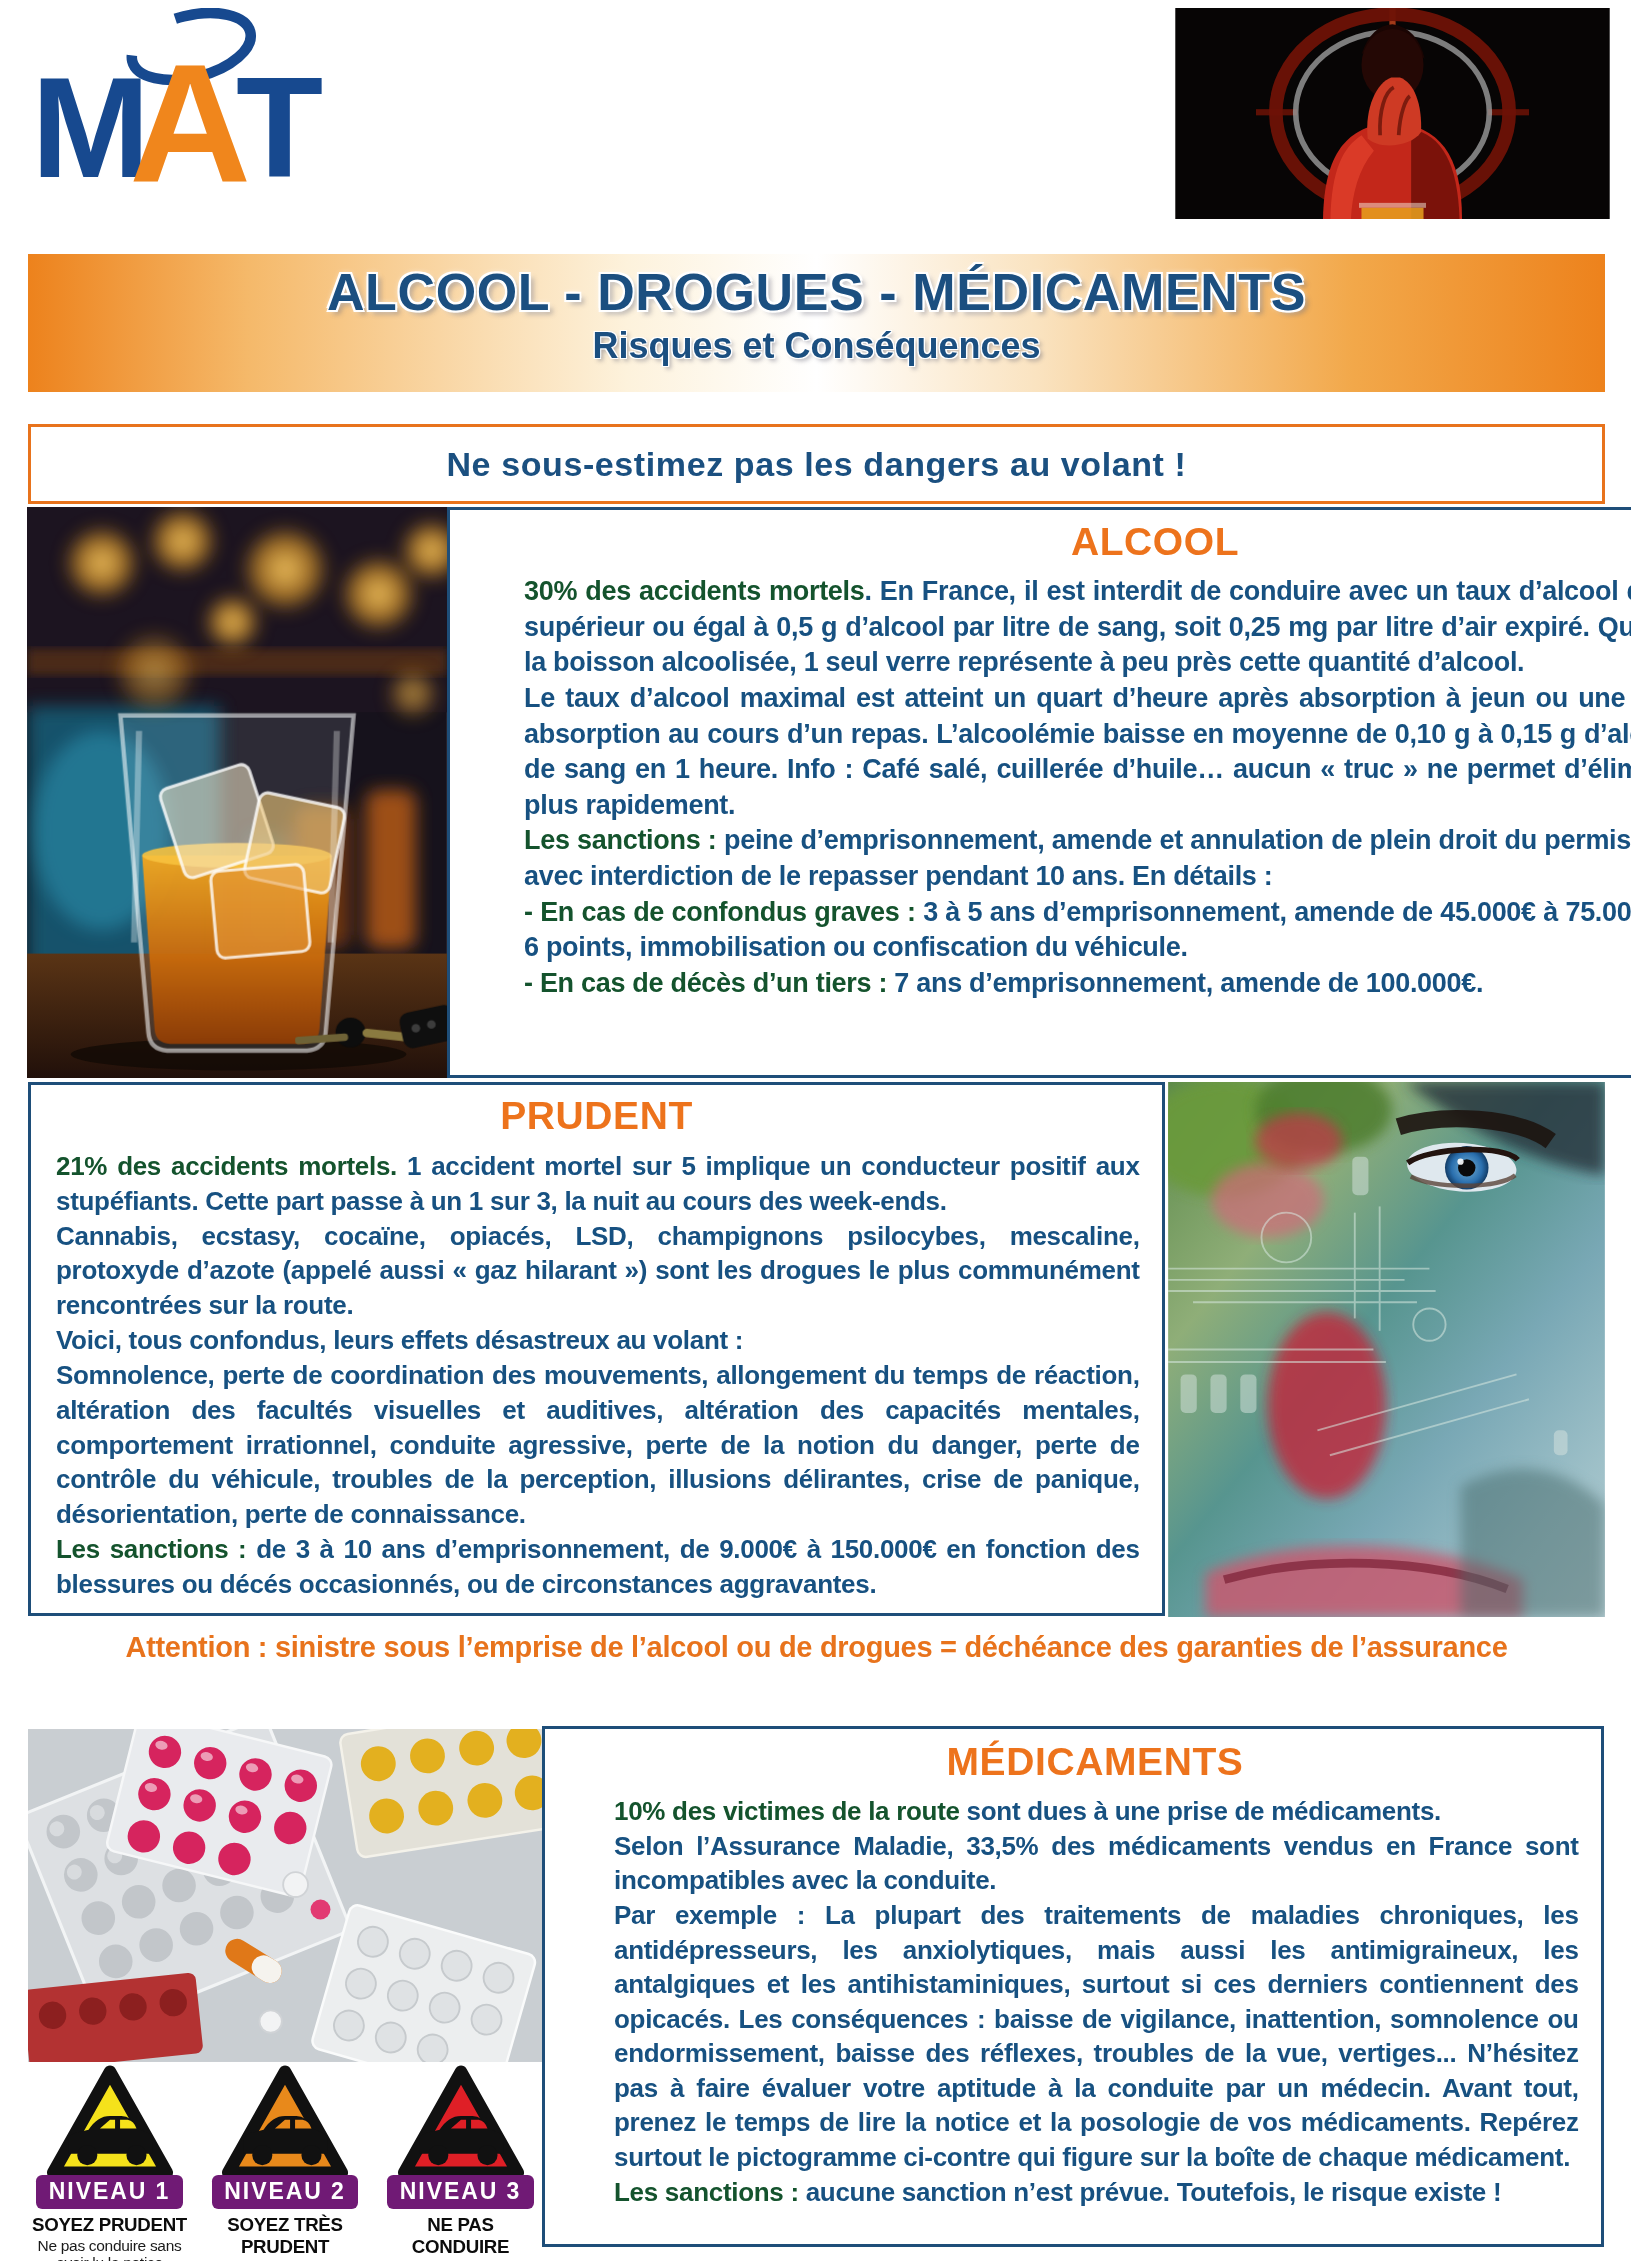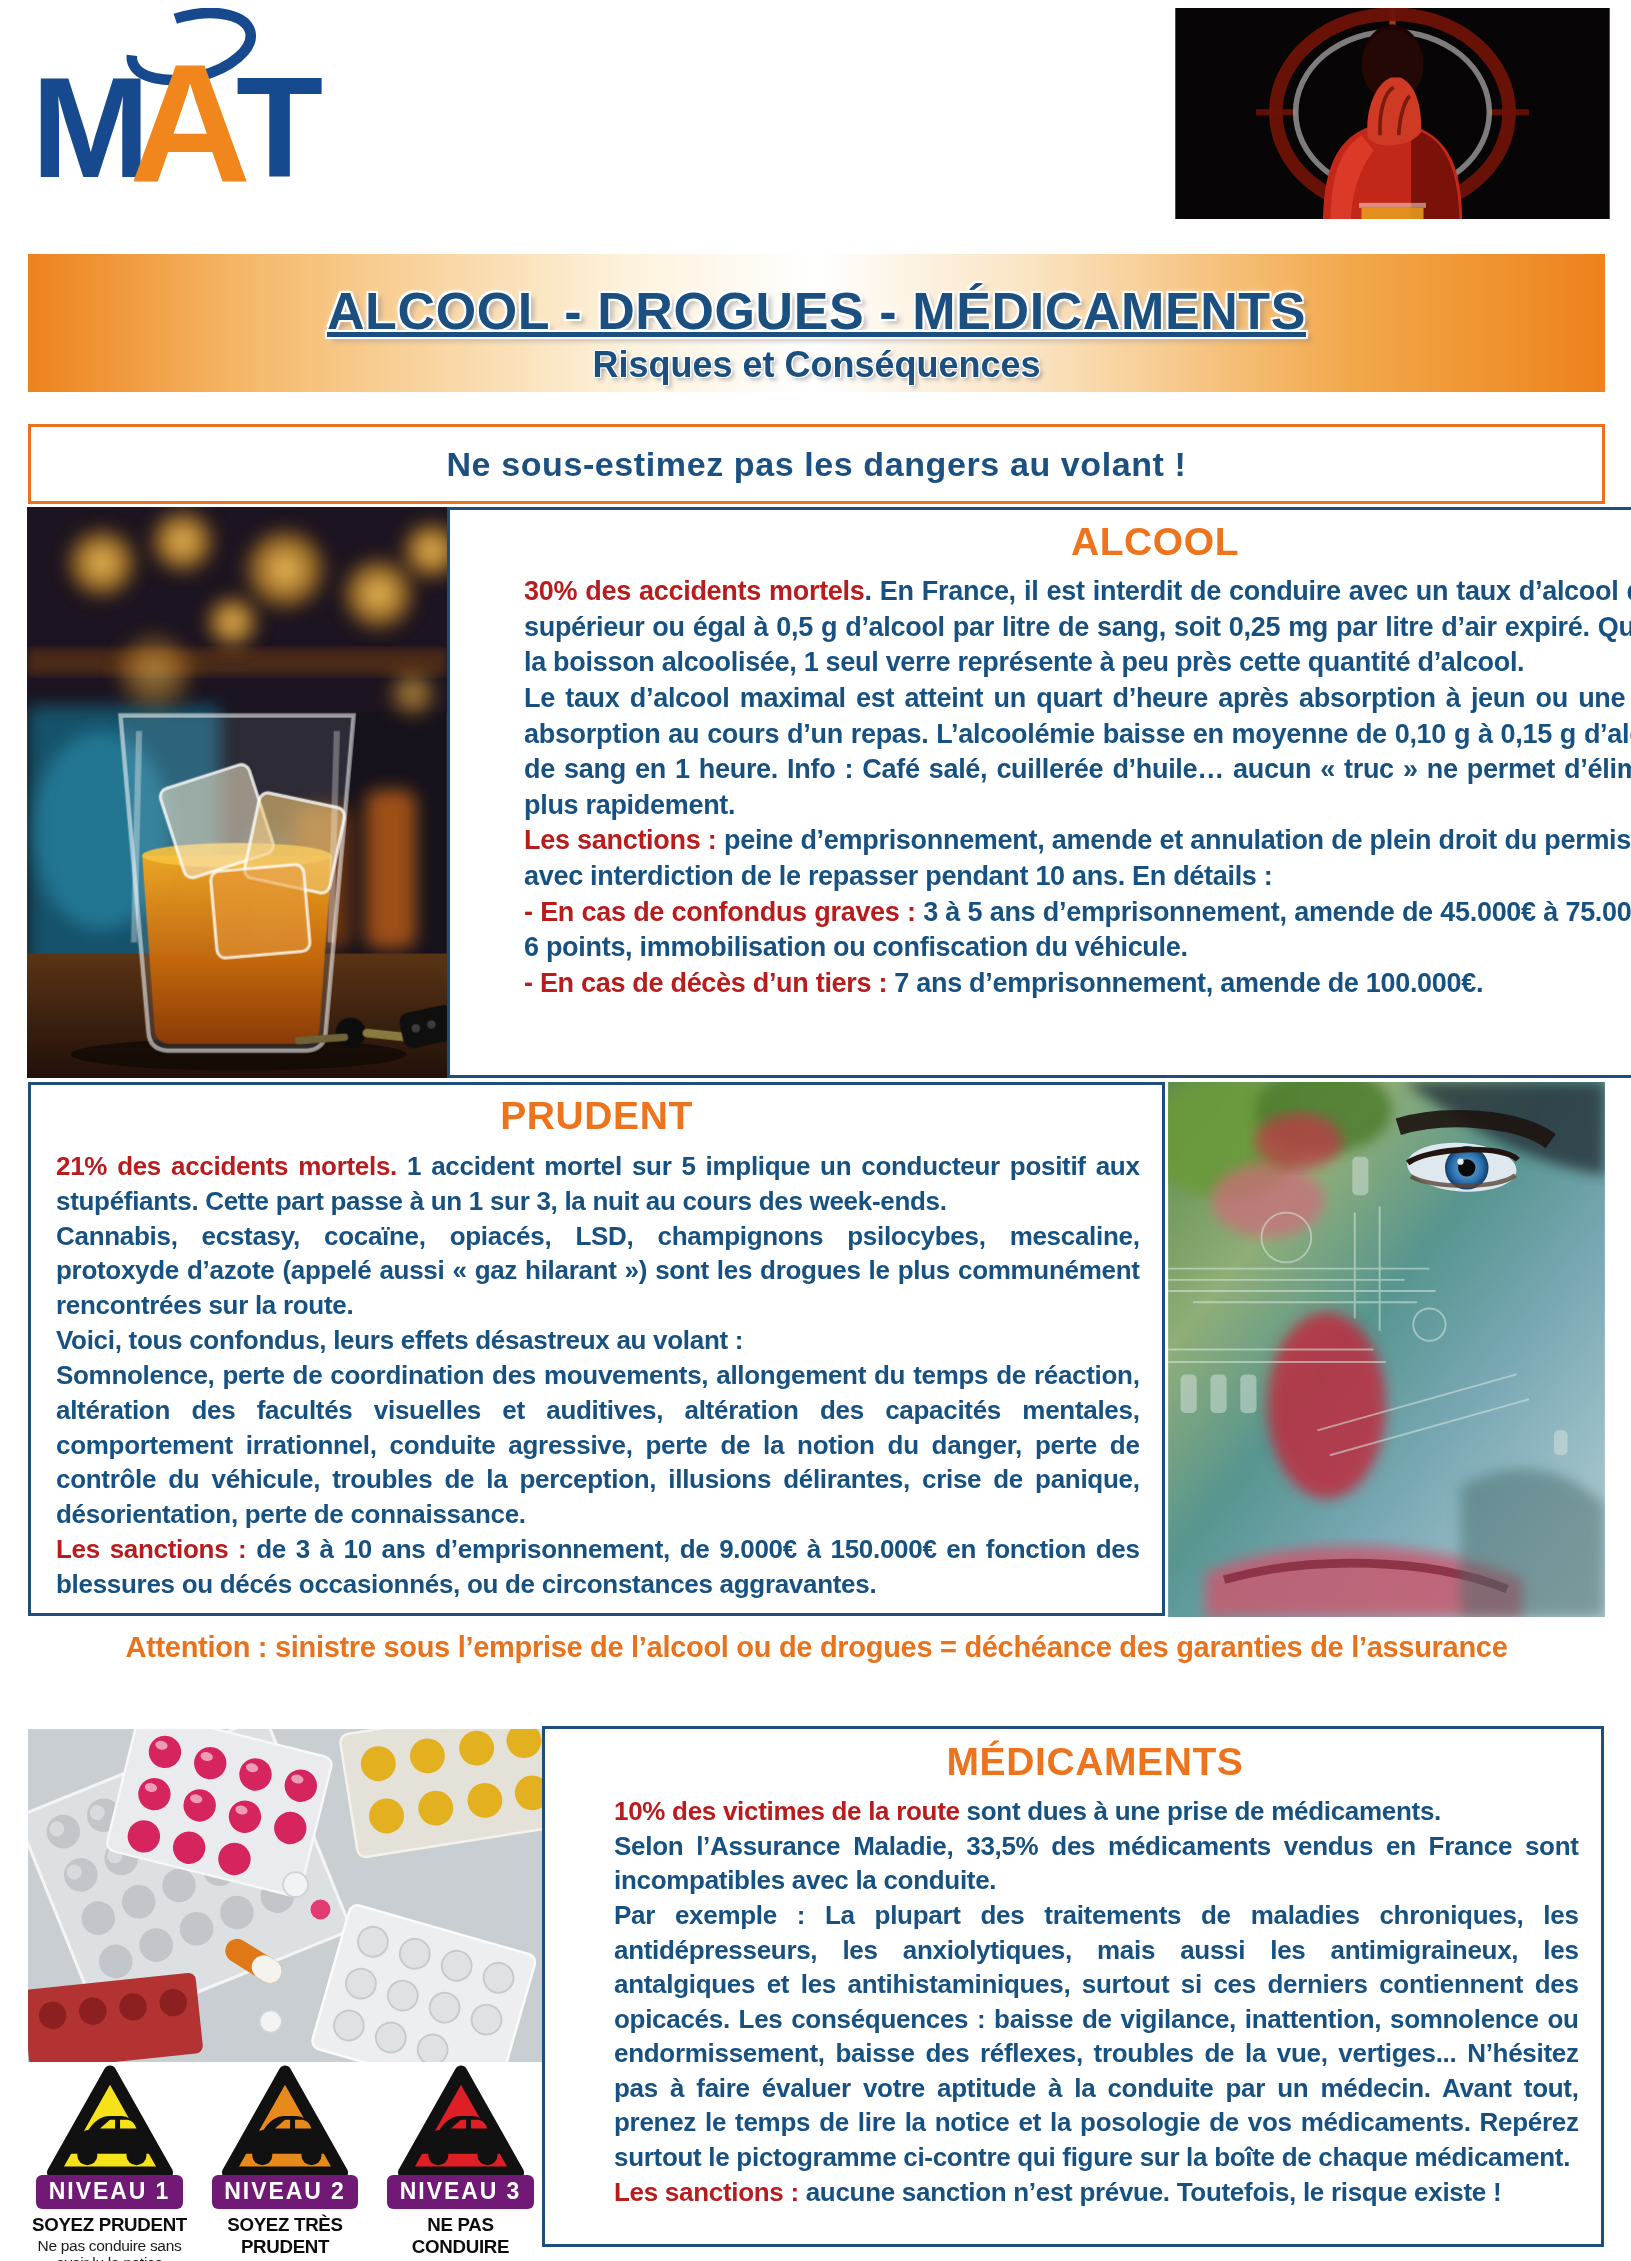--- a/index.html
+++ b/index.html
@@ -8,35 +8,35 @@
   .abs{position:absolute;}
 
   
   .logo-box{left:31px;top:7.5px;width:354px;height:183px;}
   .target-box{left:1175px;top:7.5px;width:435px;height:213px;}
 
   
   .banner{left:28px;top:254px;width:1577px;height:138px;
     background:linear-gradient(to right,#ED821C 0%,#F5B96A 14%,#FDF2DC 38%,#FFFFFF 50%,#FAE3C0 64%,#F2A84A 84%,#ED821C 100%);
     text-align:center;}
-  .banner-title{margin-top:27px;font-size:52px;font-weight:bold;letter-spacing:0.6px;color:#1B4F80;
-    text-shadow:-1.9px -1.9px 0 #fff,1.9px -1.9px 0 #fff,-1.9px 1.9px 0 #fff,1.9px 1.9px 0 #fff,0 0 6.2px rgba(255,255,255,.9),4.4px 3.7px 5px rgba(90,90,110,.45);text-decoration:underline;}
+  .banner-title{margin-top:8px;font-size:52px;font-weight:bold;letter-spacing:0.6px;color:#1B4F80;
+    text-shadow:-1.9px -1.9px 0 #fff,1.9px -1.9px 0 #fff,-1.9px 1.9px 0 #fff,1.9px 1.9px 0 #fff,0 0 6.2px rgba(255,255,255,.9),4.4px 3.7px 5px rgba(90,90,110,.45);}
   .banner-sub{margin-top:2.5px;font-size:36px;font-weight:bold;color:#1B4F80;
     text-shadow:-1.2px -1.2px 0 #fff,1.2px -1.2px 0 #fff,-1.2px 1.2px 0 #fff,1.2px 1.2px 0 #fff,3.1px 3.1px 4.4px rgba(90,90,110,.45);}
 
   .tagline-box{left:28px;top:424px;width:1577px;height:80px;border:3.1px solid #E8731C;box-sizing:border-box;
     display:flex;align-items:center;justify-content:center;}
   .tagline{font-size:34px;font-weight:bold;color:#1B5080;letter-spacing:0.6px;}
 
   
   .bluebox{border:3.1px solid #1E4E79;box-sizing:border-box;background:#fff;}
   .section-title{text-align:center;font-weight:bold;color:#ED731C;letter-spacing:0.6px;}
   .bodytext{color:#175181;font-weight:bold;text-align:justify;letter-spacing:-0.3px;}
   .bodytext p{margin:0;}
-  .lead{color:#b91c1c;}
+  .lead{color:#14532d;}
 
   .alcool-photo{left:27px;top:507px;width:420px;height:571px;}
   .alcool-box{left:447px;top:507px;width:1368px;height:571px;padding-left:48px;}
   .alcool-box .section-title{margin-top:10px;font-size:39px;}
   .alcool-box .bodytext{margin:10px 23.6px 0 26px;font-size:27px;line-height:1.32;}
 
   .drogues-box{left:28px;top:1082px;width:1137px;height:534px;}
   .drogues-box .section-title{margin-top:8.7px;font-size:39px;}
   .drogues-box .bodytext{margin:11.2px 22.4px 0 25px;font-size:26px;line-height:1.34;}
   .drogues-photo{left:1168px;top:1082px;width:437px;height:535px;}

